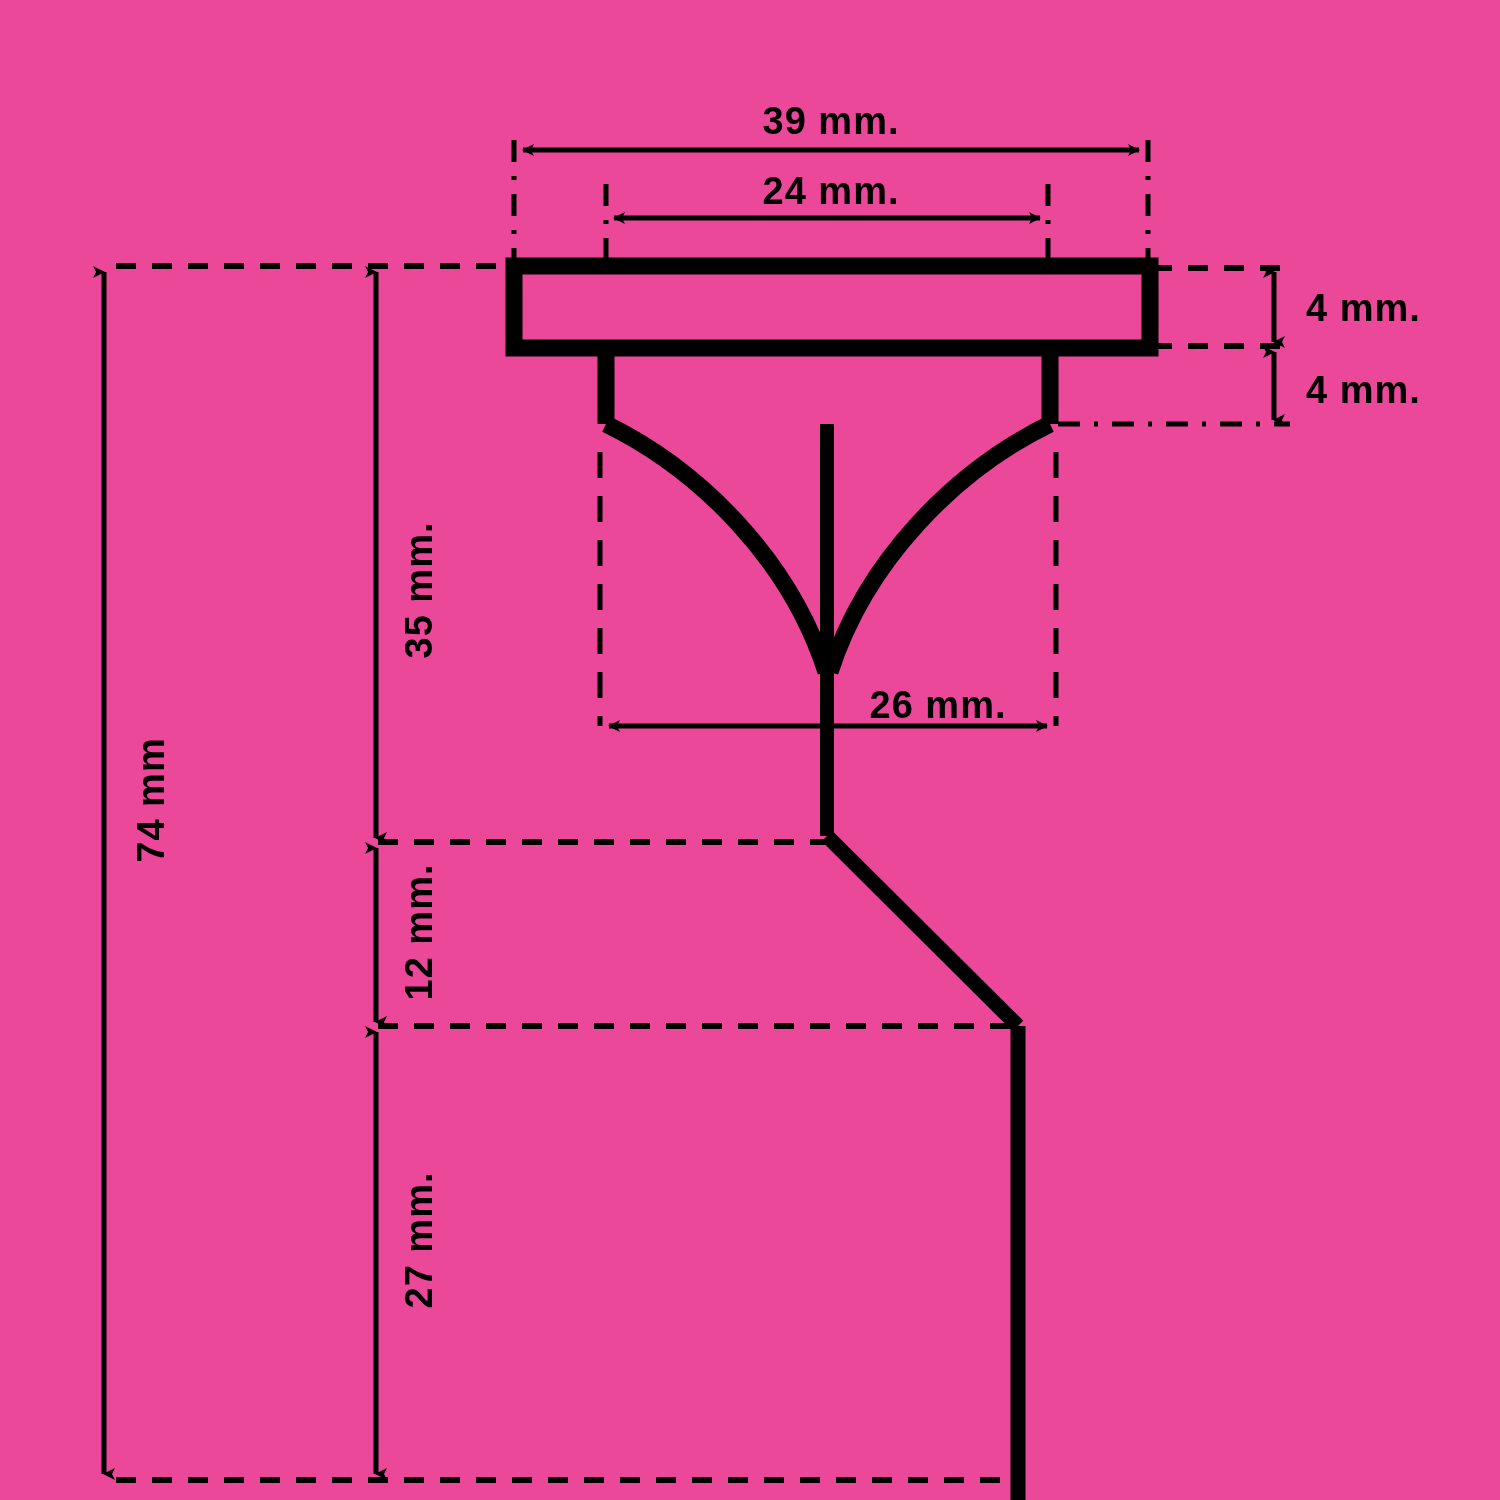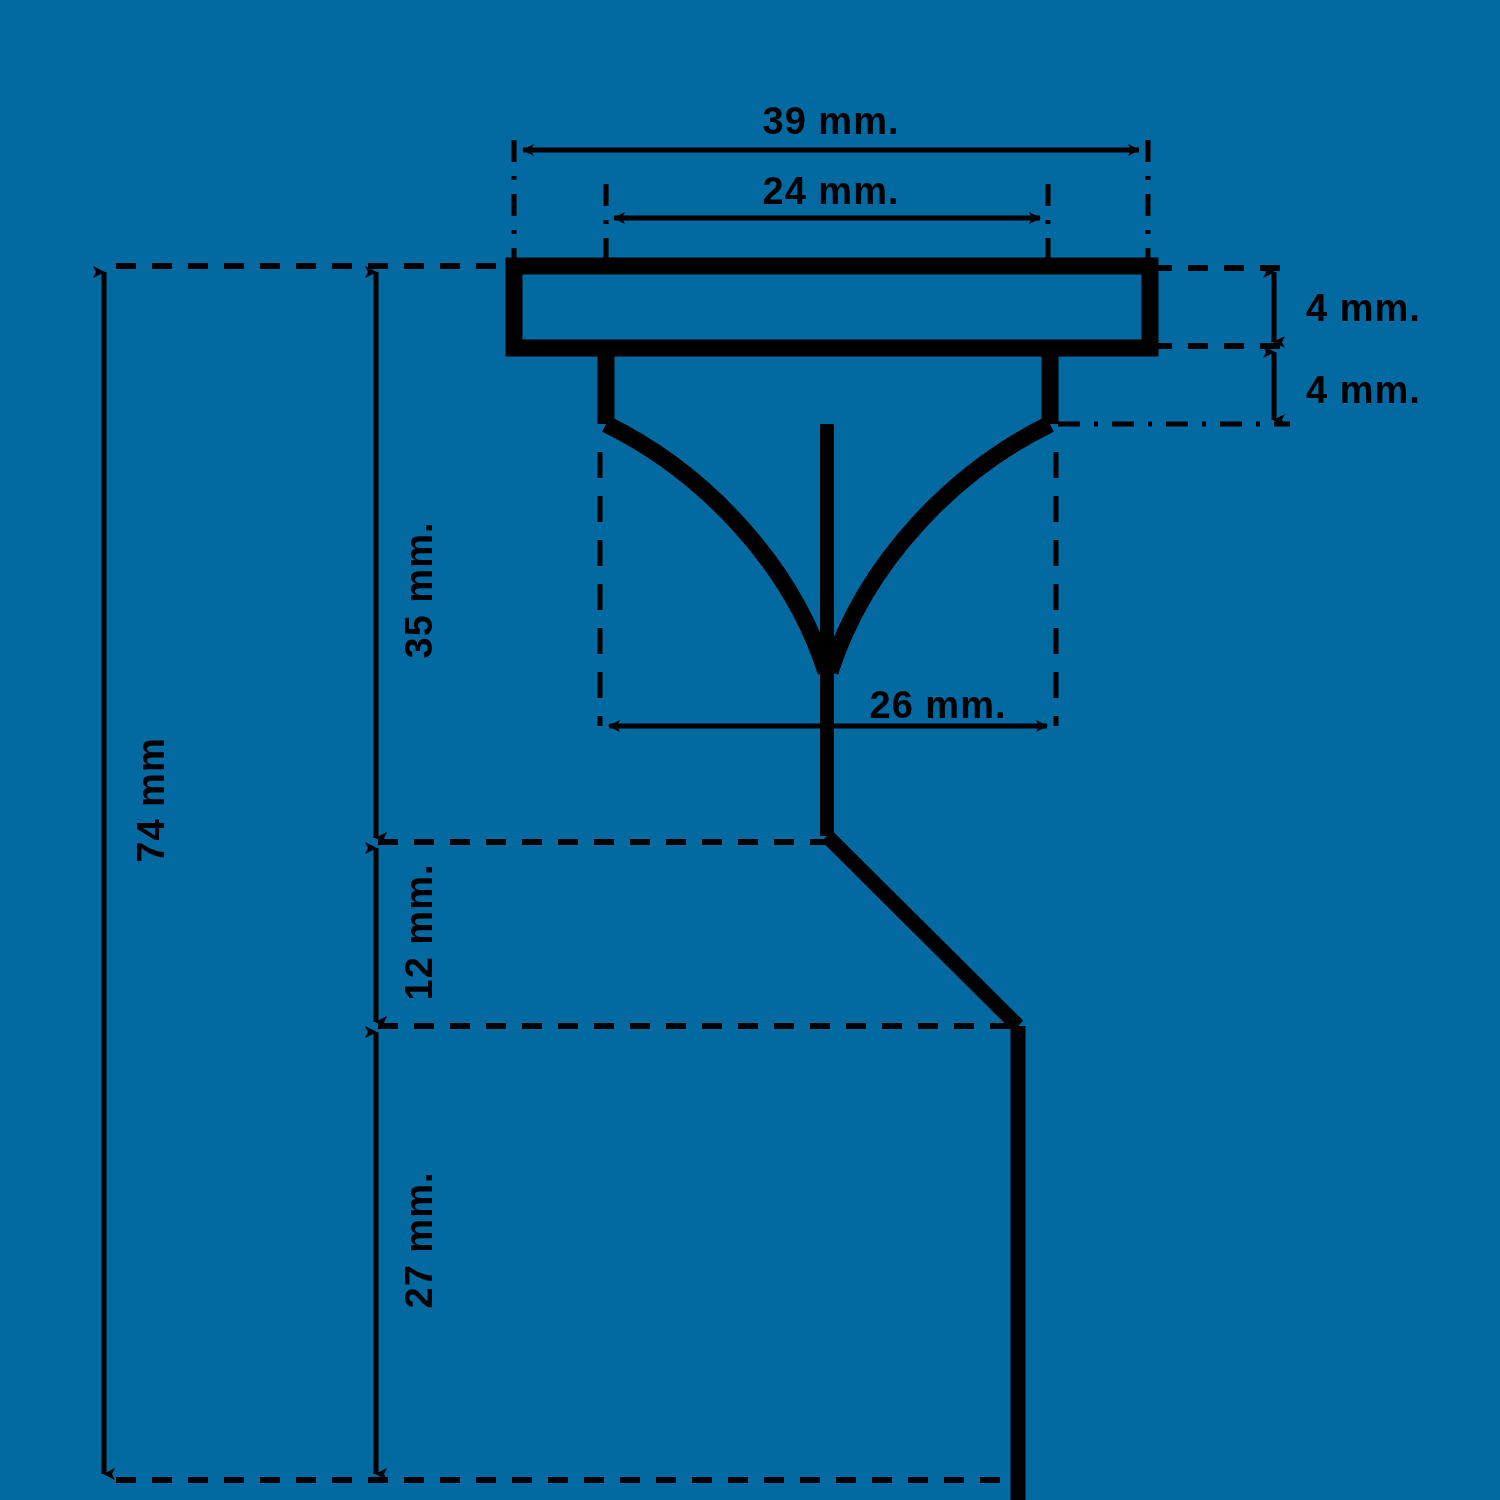--- a/index.html
+++ b/index.html
@@ -8,21 +8,21 @@
     padding: 0;
     background: #ffffff;
   }
   body {
     font-family: "Liberation Sans", sans-serif;
   }
   #drawing-root {
     position: relative;
     width: 1500px;
     height: 1500px;
-    background: #0369a1;
+    background: #ec4899;
     overflow: hidden;
   }
   #drawing-svg {
     position: absolute;
     top: 0;
     left: 0;
     width: 1500px;
     height: 1500px;
     display: block;
   }

